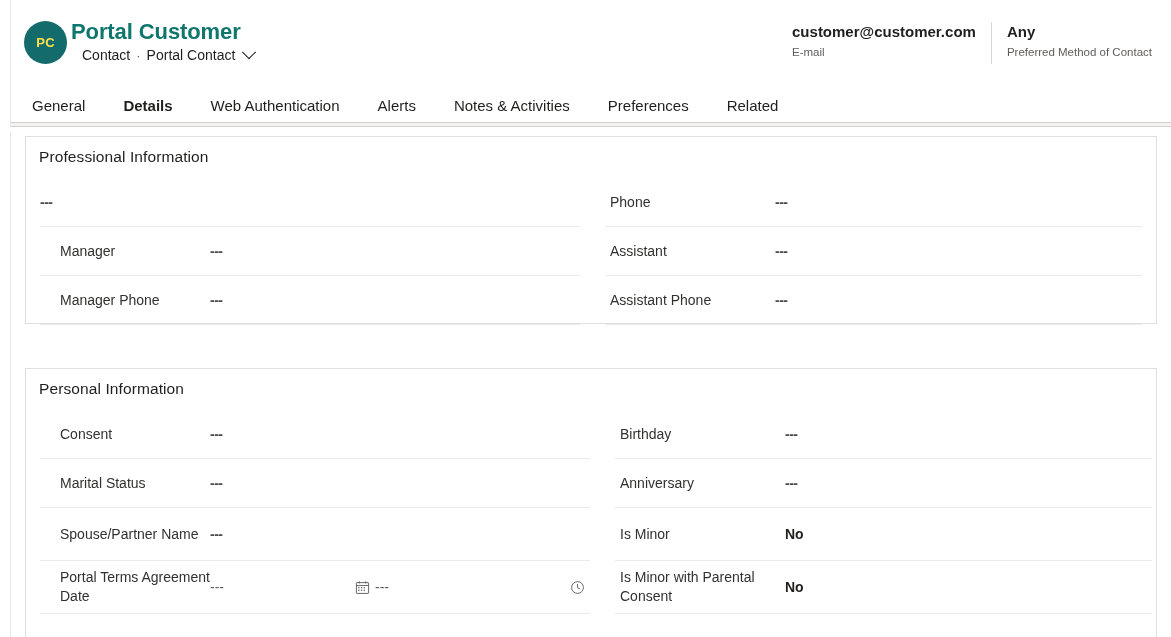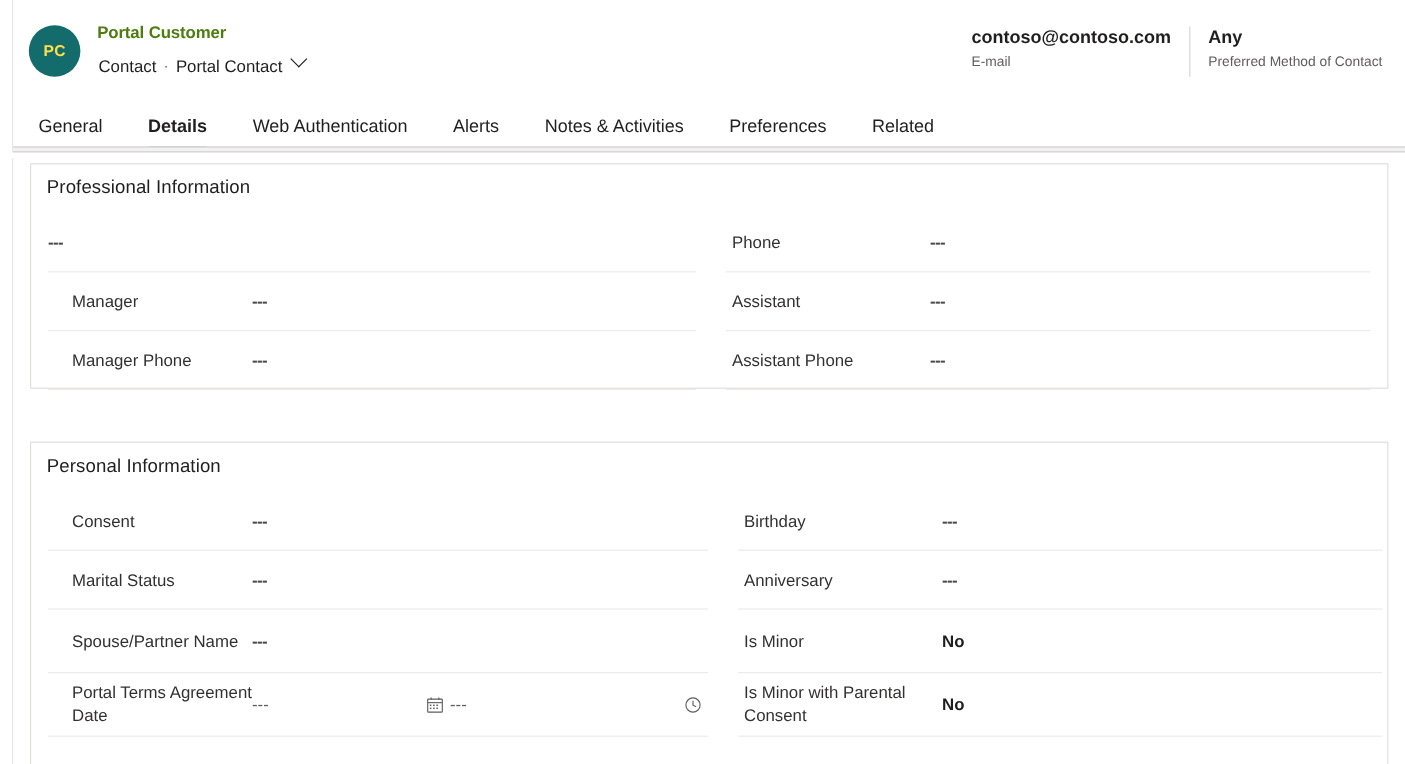--- a/index.html
+++ b/index.html
@@ -53,37 +53,37 @@
     font-size: 13px;
     font-weight: 600;
     display: flex;
     align-items: center;
     justify-content: center;
     letter-spacing: .2px;
   }
 
   .record-title {
     position: absolute;
-    left: 70px;
+    left: 60px;
     top: 19px;
-    font-size: 14px;
+    font-size: 22px;
     font-weight: 600;
-    color: #4d7c0f;
+    color: #0f766e;
     letter-spacing: -0.1px;
     white-space: nowrap;
   }
 
   .record-sub {
     position: absolute;
     left: 71px;
     top: 47px;
     font-size: 14px;
     color: #201f1e;
     display: flex;
-    align-items: flex-start;
+    align-items: center;
     gap: 5px;
     white-space: nowrap;
   }
   .record-sub .dot-sep {
     color: #605e5c;
     font-size: 13px;
     padding: 0 1px;
   }
   .chev {
     display: inline-block;
@@ -307,21 +307,21 @@
 
       <div class="record-sub">
         <span>Contact</span>
         <span class="dot-sep">·</span>
         <span>Portal Contact</span>
         <span class="chev"></span>
       </div>
 
       <div class="summary">
         <div class="summary-cell">
-          <div class="summary-value">contoso@contoso.com</div>
+          <div class="summary-value">customer@customer.com</div>
           <div class="summary-label">E-mail</div>
         </div>
         <div class="summary-cell">
           <div class="summary-value">Any</div>
           <div class="summary-label">Preferred Method of Contact</div>
         </div>
       </div>
 
     </div>
 

